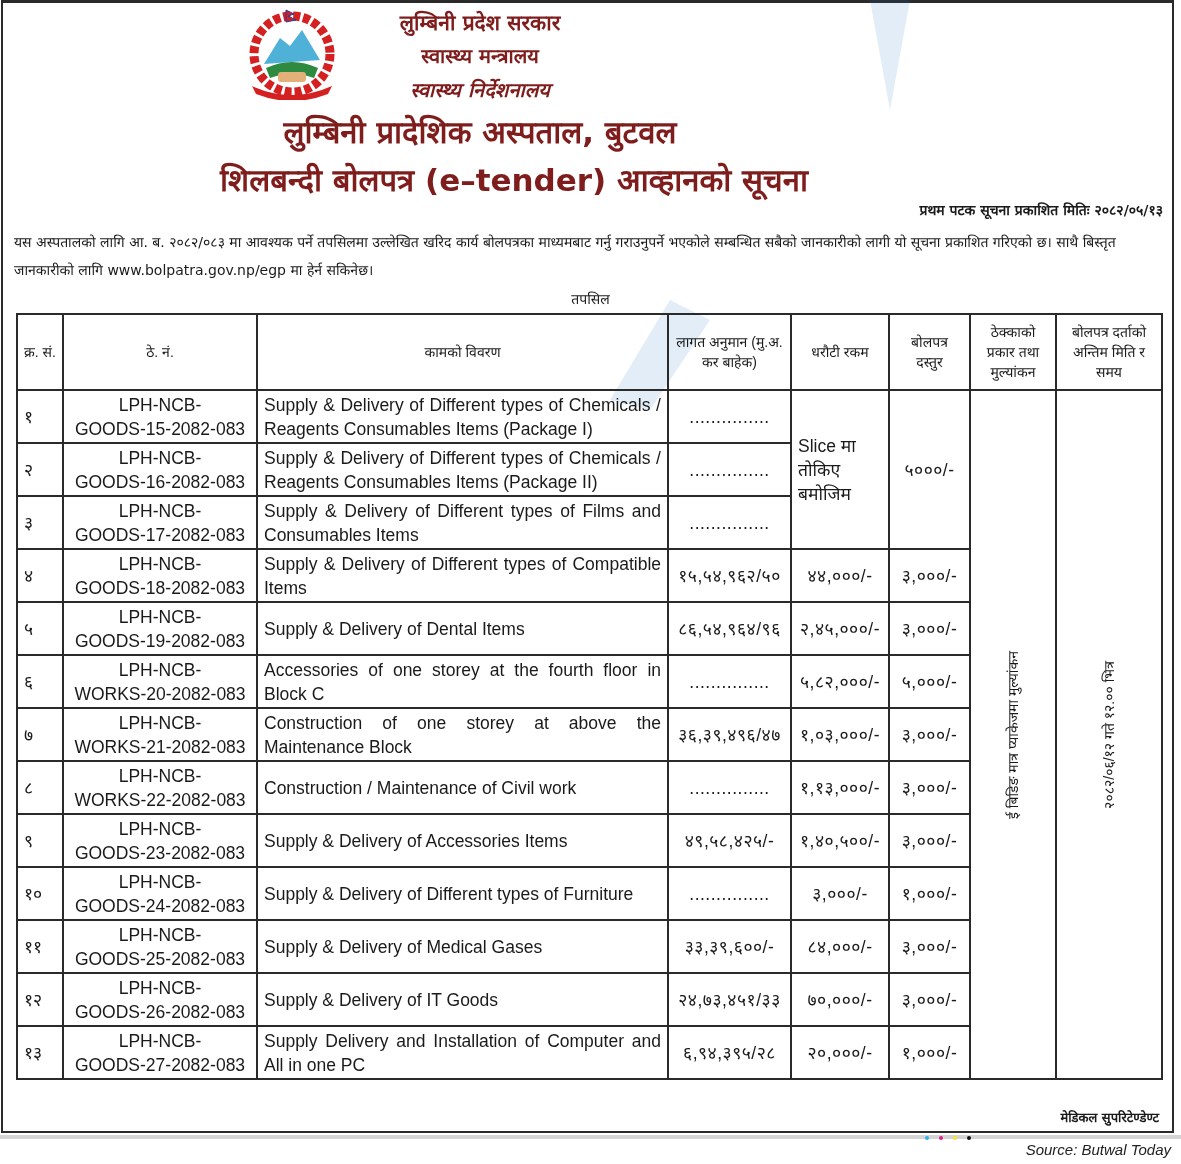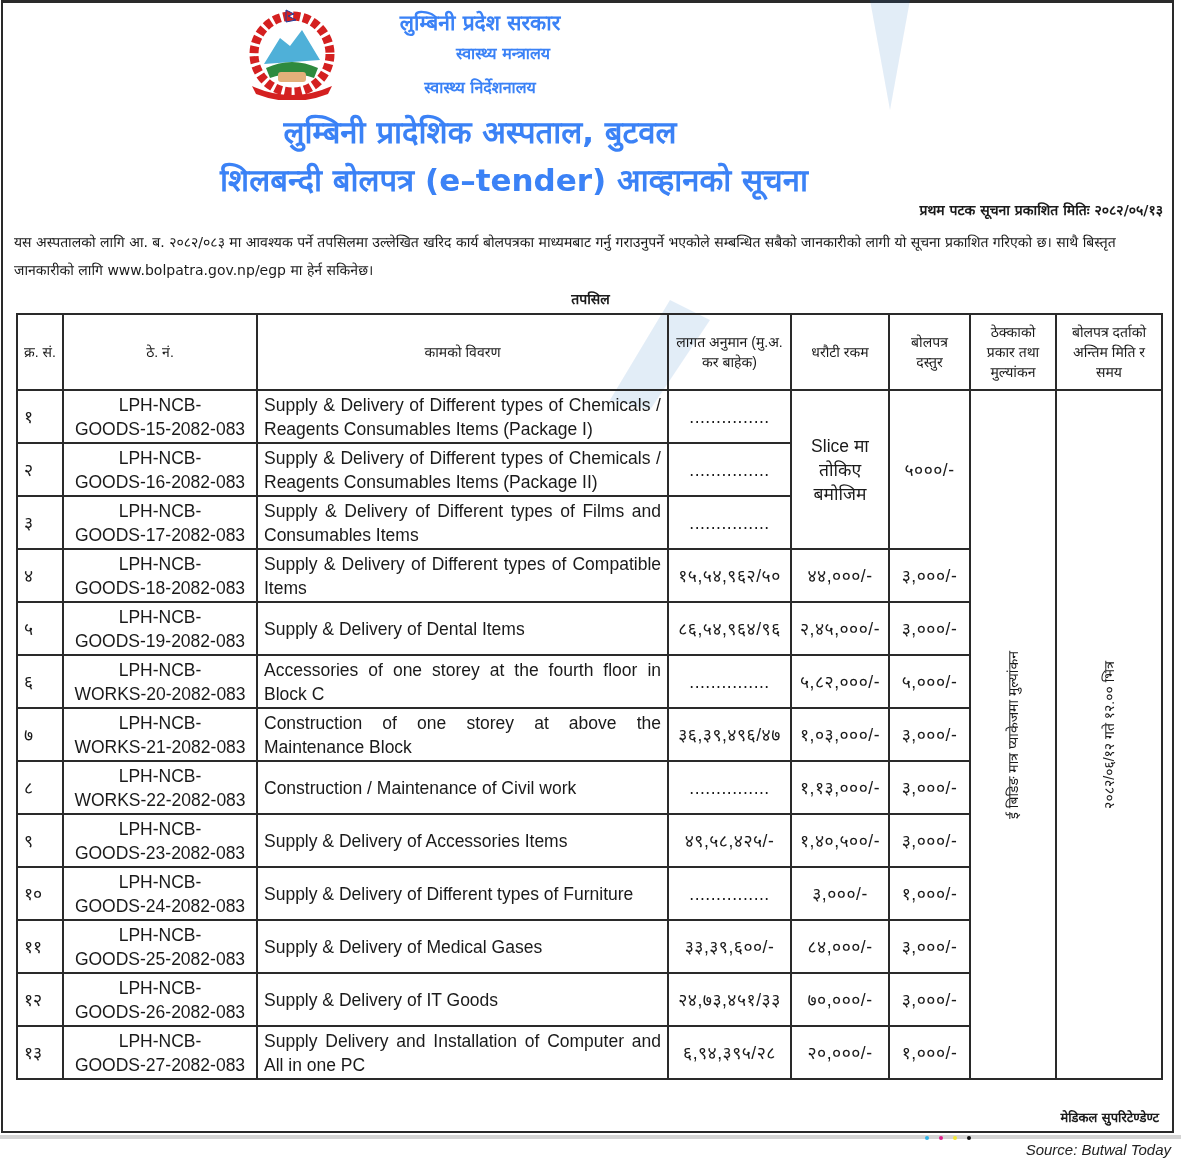--- a/index.html
+++ b/index.html
@@ -2,40 +2,40 @@
 <html><head>
 <meta charset="utf-8">
 <style>
   html, body { margin:0; padding:0; background:#ffffff; }
   body { width:1181px; height:1164px; position:relative; overflow:hidden;
          font-family:"DejaVu Sans", sans-serif; color:#1a1a1a; }
   .frame { position:absolute; left:1px; top:0; width:1173px; height:1133px;
            border:2px solid #2a2a2a; border-top-width:3px; box-sizing:border-box; background:#fff; }
   .shadow-bar { position:absolute; left:0; top:1135px; width:1181px; height:4px; background:#d4d4d4; }
   .emblem { position:absolute; left:244px; top:8px; width:96px; height:92px; }
-  .head-line { position:absolute; left:0; width:960px; text-align:center; font-weight:bold; color:#3b82f6; }
+  .head-line { position:absolute; left:0; width:960px; text-align:center; font-weight:bold; color:#7f1d1d; }
   .h1 { top:8px; font-size:21px; }
-  .h2 { top:42px; font-size:16px;margin-left:23px; }
-  .h3 { top:76px; font-size:16px; }
+  .h2 { top:42px; font-size:20px; }
+  .h3 { top:76px; font-size:20px;font-style:italic; }
   .h4 { top:110px; font-size:31px; }
   .h5 { top:158px; font-size:31px;margin-left:34px; }
   .pub-date { position:absolute; right:18px; top:200px; font-size:14px; font-weight:bold; }
   .intro { position:absolute; left:14px; top:228px; width:1150px; font-size:14px; line-height:28px; }
   .tapasil { position:absolute; left:0; top:289px; width:1181px; text-align:center;
-             font-size:14px; font-weight:bold; }
+             font-size:14px; font-weight:normal; }
   table.tender { position:absolute; left:16px; top:313px; width:1145px; border-collapse:collapse;
                  table-layout:fixed; font-family:"Liberation Sans", sans-serif; }
   table.tender th, table.tender td { border:2px solid #2a2a2a; padding:0 6px; vertical-align:middle; }
   table.tender th { height:74px; font-size:14px; font-weight:normal; text-align:center; line-height:20px; }
   table.tender td { height:51px; font-size:17.5px; line-height:24px; }
   td.sn { font-size:13px; text-align:left; padding-left:8px; }
   td.ref { text-align:center; }
   td.desc { text-align:justify; text-align-last:left; padding-left:7px; }
   td.cost, td.dep, td.fee { text-align:center; font-size:14px; letter-spacing:0.5px; }
-  td.merged-text { text-align:center; font-size:15px; line-height:26px; }
+  td.merged-text { text-align:left; font-size:15px; line-height:26px; }
   td.vertical { position:relative; padding:0; }
   .vtext { position:absolute; left:50%; top:50%; transform:translate(-50%,-50%) rotate(-90deg);
            white-space:nowrap; font-size:14px; }
   .signature { position:absolute; right:22px; top:1108px; font-size:13px; font-weight:bold; }
   .dots { position:absolute; left:925px; top:1136px; height:6px; display:flex; gap:10px; }
   .dot { width:4px; height:4px; border-radius:50%; }
   .source { position:absolute; right:10px; top:1141px; font-size:15px; font-style:italic;
             font-family:"Liberation Sans", sans-serif; color:#222; }
   .watermark { position:absolute; opacity:0.12; pointer-events:none; }
 </style>

